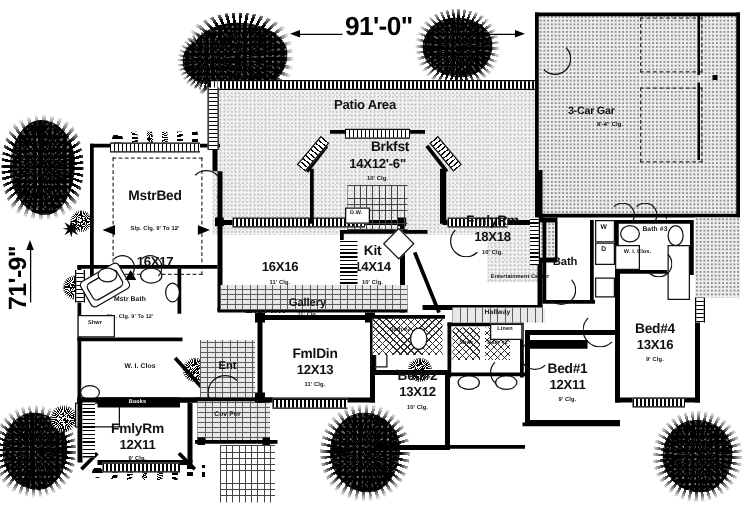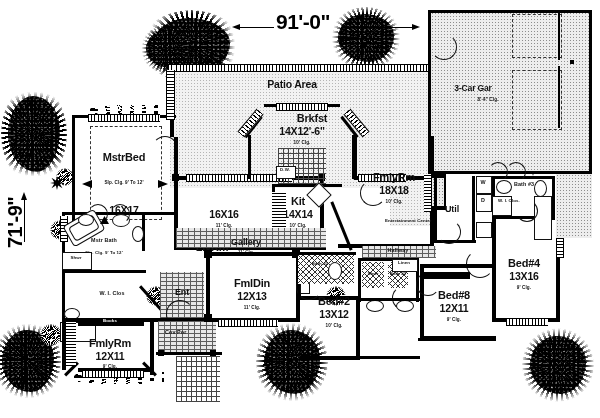--- a/index.html
+++ b/index.html
@@ -1,20 +1,20 @@
 <!DOCTYPE html>
 <html><head>
 <meta charset="utf-8">
 <title>Floor Plan</title>
 <style>
   html,body{margin:0;padding:0;background:#fff;}
   body{width:600px;height:418px;overflow:hidden;
        font-family:"Liberation Sans", sans-serif;color:#000;}
   #plan{position:relative;width:600px;height:418px;background:#ffffff;}
-  .lbl{position:absolute;line-height:1.05;
+  .lbl{position:absolute;text-align:center;line-height:1.05;
        font-family:"Liberation Sans", sans-serif;color:#111;
        white-space:nowrap;transform:translateX(-50%);}
   .rname{font-size:11px;font-weight:700;letter-spacing:-0.2px;}
   .rdim{font-size:10.5px;font-weight:700;letter-spacing:-0.2px;}
   .rclg{font-size:4.6px;font-weight:700;letter-spacing:0.1px;}
   .tiny{font-size:4.4px;font-weight:700;letter-spacing:0.1px;}
   .tiny2{font-size:5.4px;font-weight:700;letter-spacing:0.1px;}
   .mid{font-size:7.6px;font-weight:700;letter-spacing:-0.1px;}
   .mid2{font-size:8.6px;font-weight:700;letter-spacing:-0.2px;}
 
@@ -313,21 +313,21 @@
   <div class="oval" style="left:366px;top:300px;width:16px;height:10px;"></div>
   <div class="oval" style="left:396px;top:300px;width:16px;height:10px;"></div>
   <div class="w" style="left:358px;top:298px;width:62px;height:3px;"></div>
 
   <div class="brick" style="left:362px;top:246px;width:74px;height:12px;"></div>
   <div class="lbl tiny2" style="left:398px;top:248px;">Hallway</div>
 
   <div class="w" style="left:434px;top:176px;width:3px;height:66px;"></div>
   <div class="w" style="left:472px;top:176px;width:3px;height:66px;"></div>
   <div class="w" style="left:434px;top:240px;width:42px;height:3px;"></div>
-  <div class="lbl mid" style="left:452px;top:205px;font-size:9px;">Util</div>
+  <div class="lbl mid" style="left:452px;top:205px;font-size:9px;">Bath</div>
   <div class="rect" style="left:476px;top:176px;width:14px;height:16px;"></div>
   <div class="lbl tiny2" style="left:483px;top:180px;">W</div>
   <div class="rect" style="left:476px;top:194px;width:14px;height:16px;"></div>
   <div class="lbl tiny2" style="left:483px;top:198px;">D</div>
   <div class="rect" style="left:476px;top:222px;width:14px;height:14px;"></div>
   <div class="arc2" style="left:437px;top:220px;width:22px;height:22px;"></div>
 
   <div class="w" style="left:492px;top:176px;width:3px;height:40px;"></div>
   <div class="w" style="left:492px;top:176px;width:62px;height:3px;"></div>
   <div class="w" style="left:552px;top:176px;width:3px;height:44px;"></div>
@@ -350,21 +350,21 @@
   <div class="win" style="left:506px;top:318px;width:42px;height:6px;"></div>
   <div class="lbl rname" style="left:524px;top:258px;">Bed#4</div>
   <div class="lbl rdim" style="left:524px;top:271px;">13X16</div>
   <div class="lbl rclg" style="left:524px;top:286px;">9' Clg.</div>
   <div class="arc" style="left:466px;top:250px;width:26px;height:26px;"></div>
 
   <div class="w" style="left:420px;top:264px;width:72px;height:4px;"></div>
   <div class="w" style="left:420px;top:264px;width:4px;height:76px;"></div>
   <div class="w" style="left:420px;top:336px;width:76px;height:4px;"></div>
   <div class="blk" style="left:424px;top:272px;width:46px;height:7px;"></div>
-  <div class="lbl rname" style="left:454px;top:290px;">Bed#8</div>
+  <div class="lbl rname" style="left:454px;top:290px;">Bed#1</div>
   <div class="lbl rdim" style="left:454px;top:303px;">12X11</div>
   <div class="lbl rclg" style="left:454px;top:318px;">9' Clg.</div>
   <div class="arc" style="left:416px;top:272px;width:22px;height:22px;"></div>
 
   <div class="w" style="left:216px;top:352px;width:6px;height:3px;"></div>
   <div class="w" style="left:418px;top:338px;width:78px;height:3px;"></div>
   <div class="w" style="left:356px;top:356px;width:64px;height:3px;"></div>
 
   <div class="arwL" style="left:232px;top:24px;"></div>
   <div class="dimline" style="left:240px;top:27px;width:34px;"></div>

